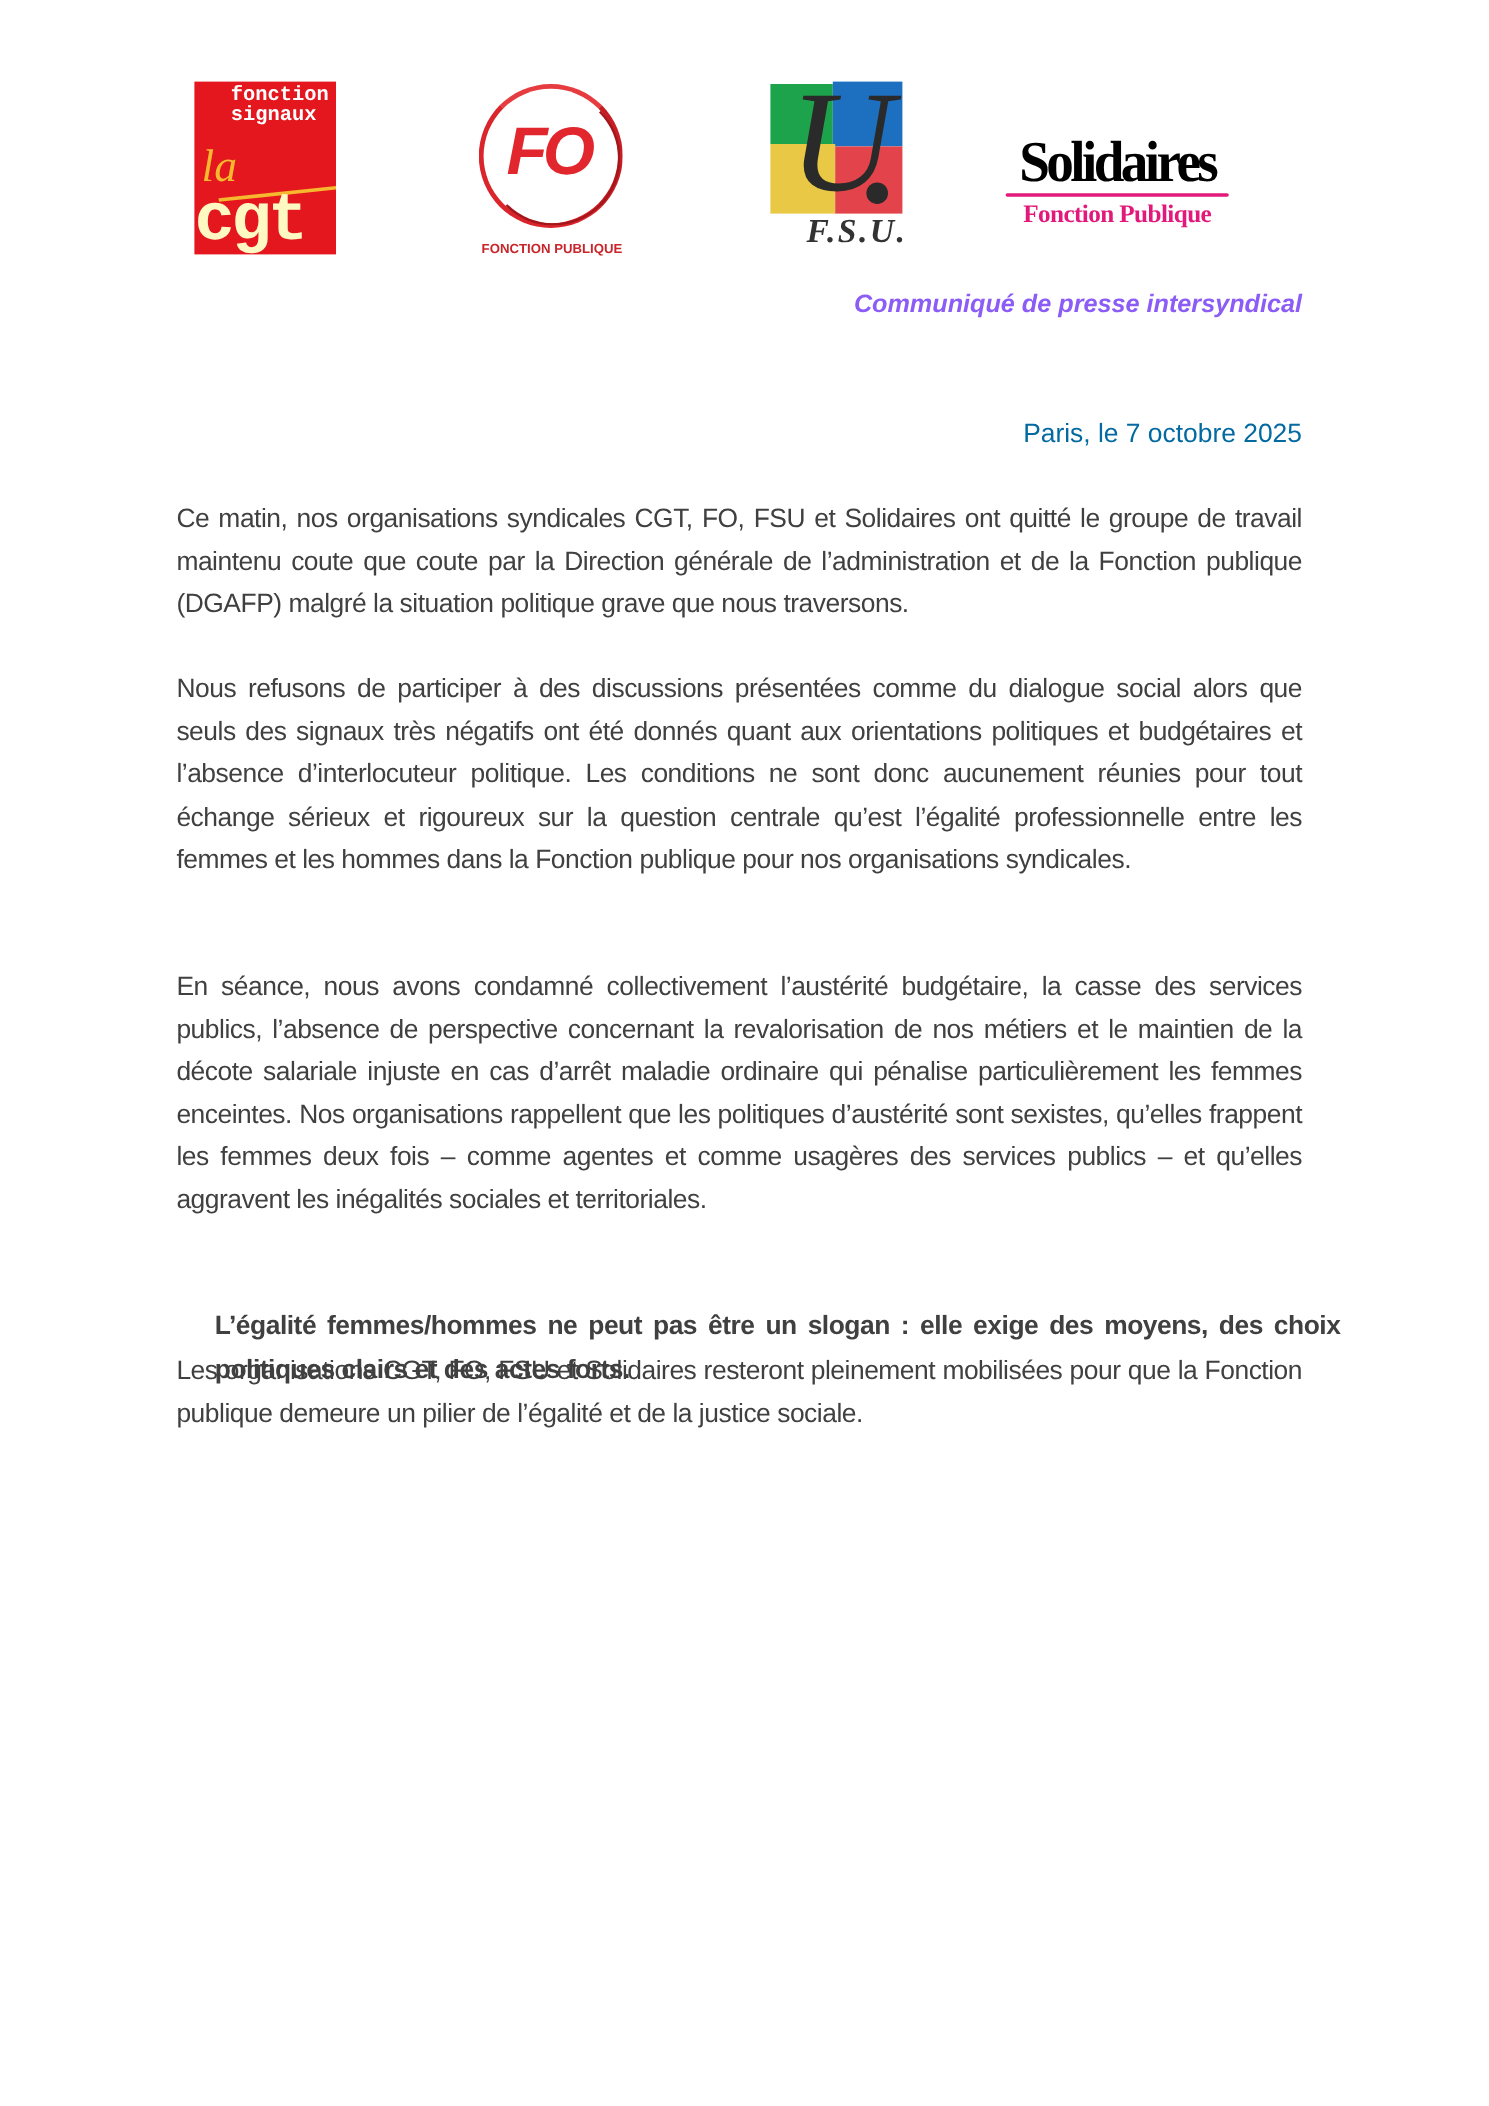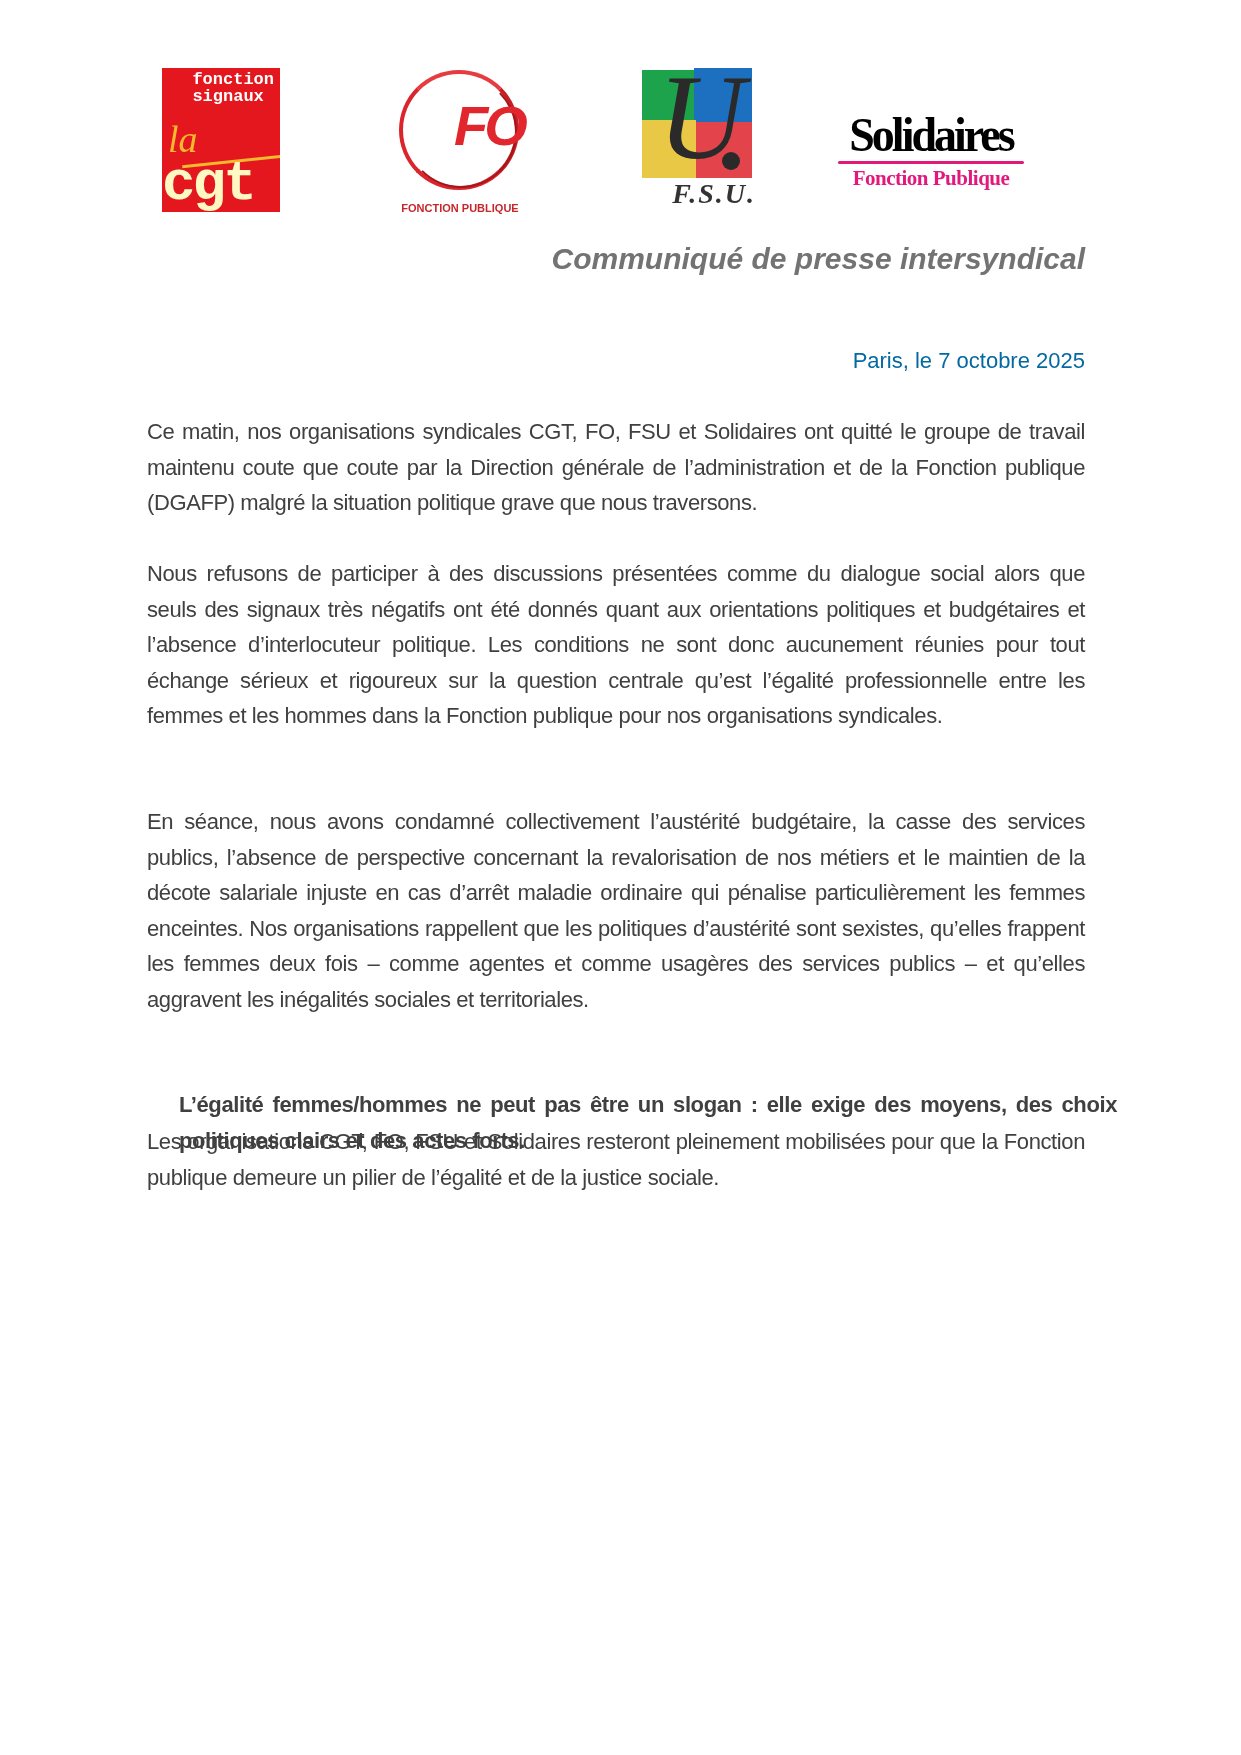--- a/index.html
+++ b/index.html
@@ -18,21 +18,21 @@
                font-size: 56px; line-height: 64px; letter-spacing: -3px; font-family: Liberation Mono, monospace; }
 
   
   .fo { left: 395px; top: 68px; width: 130px; height: 150px; }
   .fo .ring { position: absolute; left: 4px; top: 2px; width: 112px; height: 112px; border: 4px solid #d9252b;
               border-radius: 50%; border-top-color: #e63b3f; border-right-color: #c51e24; }
   .fo .ring2 { position: absolute; left: 10px; top: 8px; width: 108px; height: 108px; border: 2px solid transparent;
                border-right-color: #a3161b; border-bottom-color: #a3161b; border-radius: 50%; }
   .fo .letters { position: absolute; left: 22px; top: 26px; width: 80px; text-align: center; color: #e1262d;
                  font-weight: bold; font-style: italic; font-size: 56px; line-height: 64px; letter-spacing: -4px;
-                 font-family: "Liberation Sans", sans-serif; margin-left: 32px; }
+                 font-family: "Liberation Sans", sans-serif; }
   .fo .sub { position: absolute; left: 0; top: 134px; width: 130px; text-align: center; color: #c8262b;
              font-size: 11px; font-weight: bold; font-family: "Liberation Sans", sans-serif; }
 
   
   .fsu { left: 638px; top: 66px; width: 118px; height: 144px; }
   .fsu .q { position: absolute; }
   .fsu .g { left: 4px; top: 4px; width: 52px; height: 50px; background: #1ea34d; }
   .fsu .b { left: 56px; top: 2px; width: 58px; height: 54px; background: #1d6fbf; }
   .fsu .y { left: 4px; top: 54px; width: 54px; height: 58px; background: #e9c845; }
   .fsu .r { left: 58px; top: 56px; width: 56px; height: 56px; background: #e3444b; }
@@ -43,22 +43,22 @@
               font-style: italic; font-weight: bold; font-size: 28px; line-height: 32px; color: #333; letter-spacing: 2px; }
 
   
   .sol { left: 836px; top: 110px; width: 190px; height: 90px; }
   .sol .name { position: absolute; left: 0; top: 0; width: 190px; text-align: center; font-family: "Liberation Serif", serif;
                font-weight: bold; font-size: 46px; line-height: 50px; color: #000; letter-spacing: -3px; transform: scaleY(1.05); }
   .sol .line { position: absolute; left: 2px; top: 51px; width: 186px; height: 3px; background: #e2187b; border-radius: 2px; }
   .sol .sub { position: absolute; left: 0; top: 55px; width: 190px; text-align: center; font-family: "Liberation Serif", serif;
               font-weight: bold; font-size: 21px; line-height: 26px; color: #e2187b; letter-spacing: -0.5px; }
 
-  .doc-title { position: absolute; right: 156px; top: 242px; font-style: italic; font-weight: bold; font-size: 30px;
-               font-family: "Liberation Sans", sans-serif; color: #737373; }
+  .doc-title { position: absolute; right: 156px; top: 242px; font-style: italic; font-weight: bold; font-size: 21px;
+               font-family: "Liberation Sans", sans-serif; color: #8b5cf6; }
   .date { position: absolute; right: 156px; top: 348px; font-size: 22px; color: #0369a1; }
 
   .body { position: absolute; left: 147px; width: 938px; font-size: 22px; line-height: 35.5px; text-align: justify; color: #404040;
           font-family: "Liberation Sans", sans-serif; letter-spacing: -0.4px; }
   .body p { margin: 0; }
   .p1 { top: 414px; }
   .p2 { top: 556px; }
   .p3 { top: 804px; }
   .p4 { top: 1087px; font-weight: bold; margin-left: 32px; }
   .p5 { top: 1124px; }

